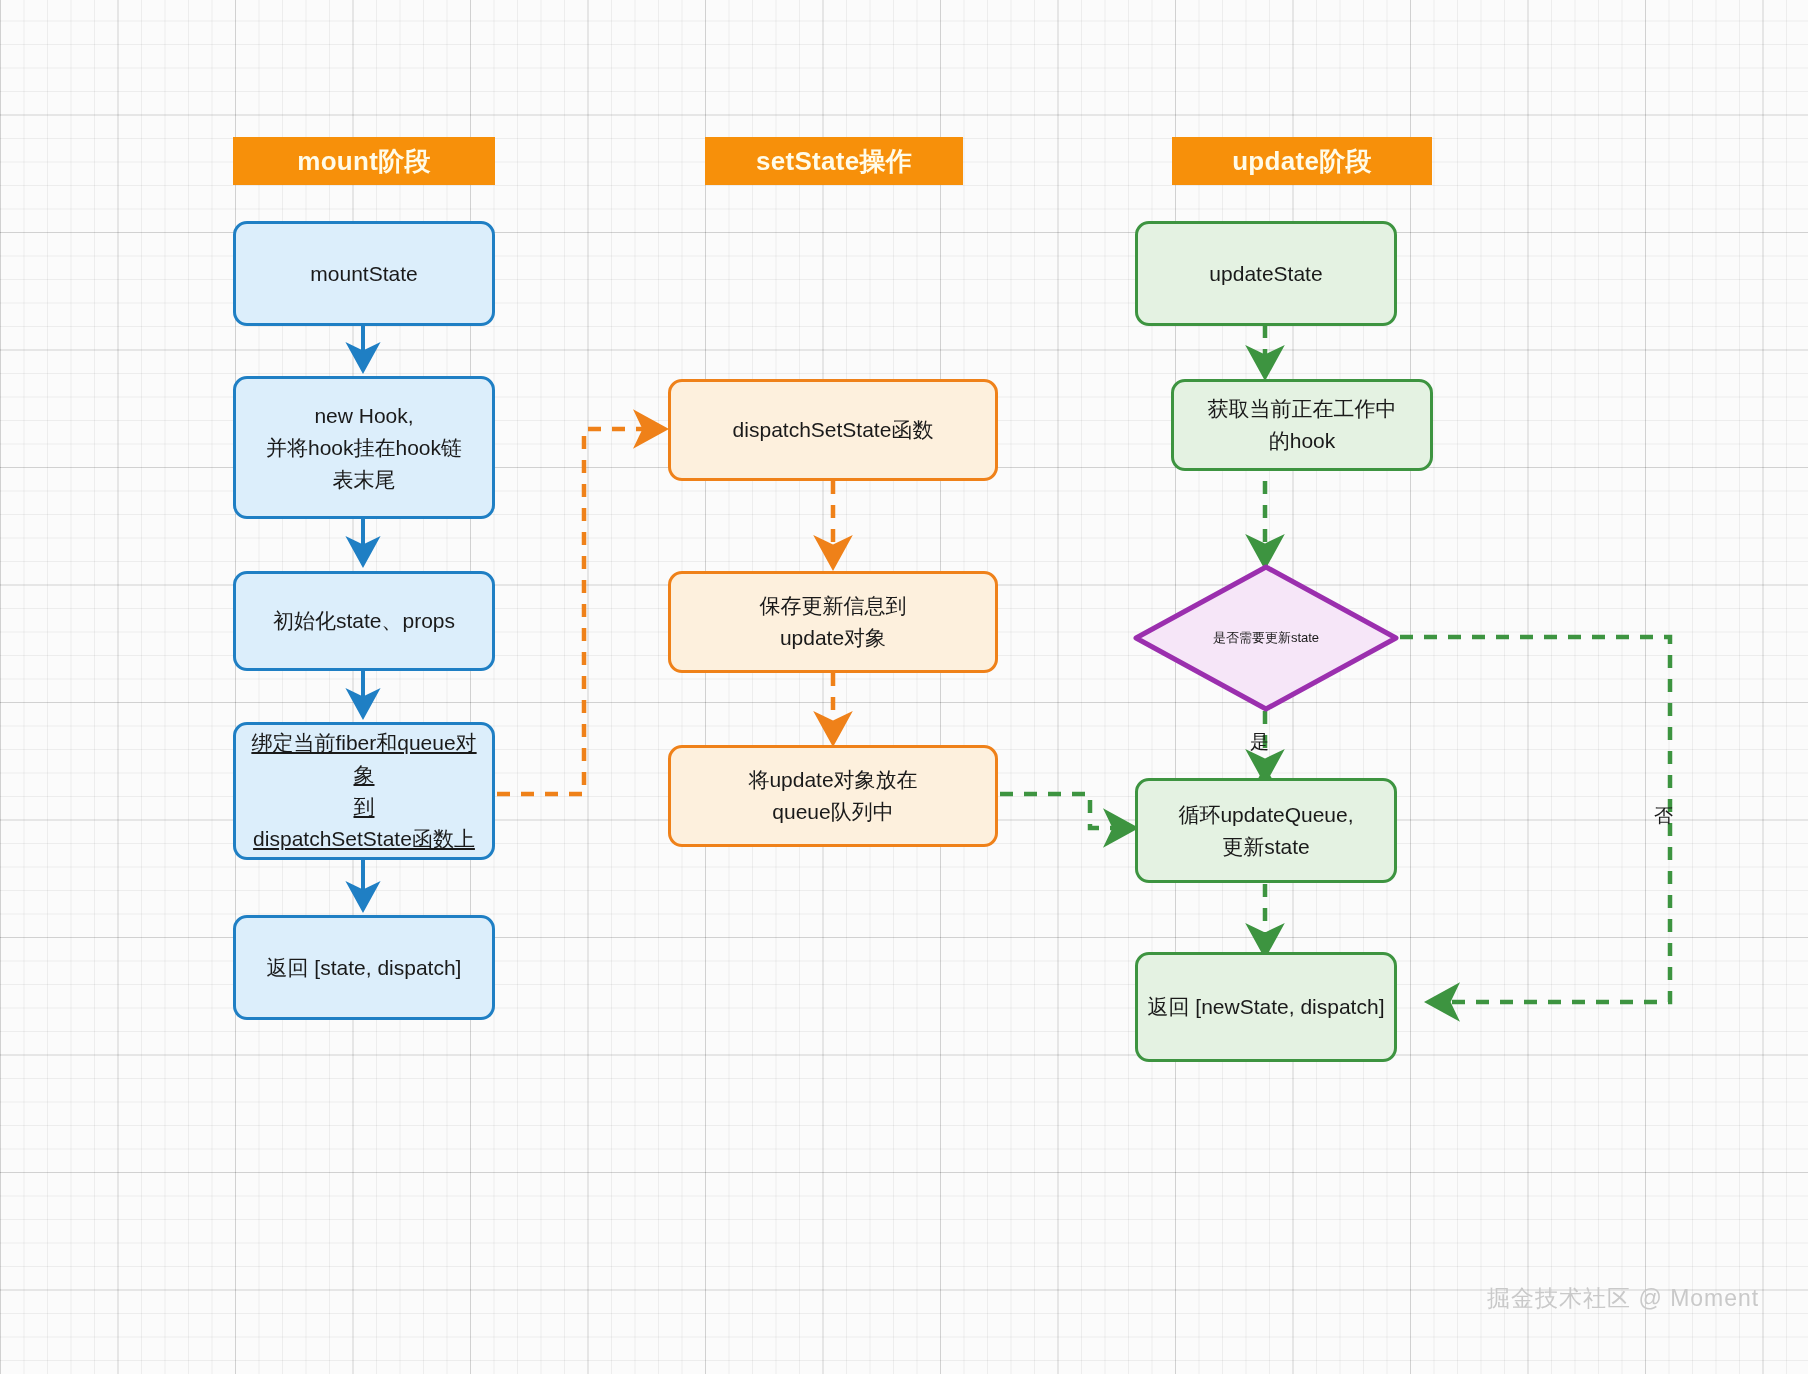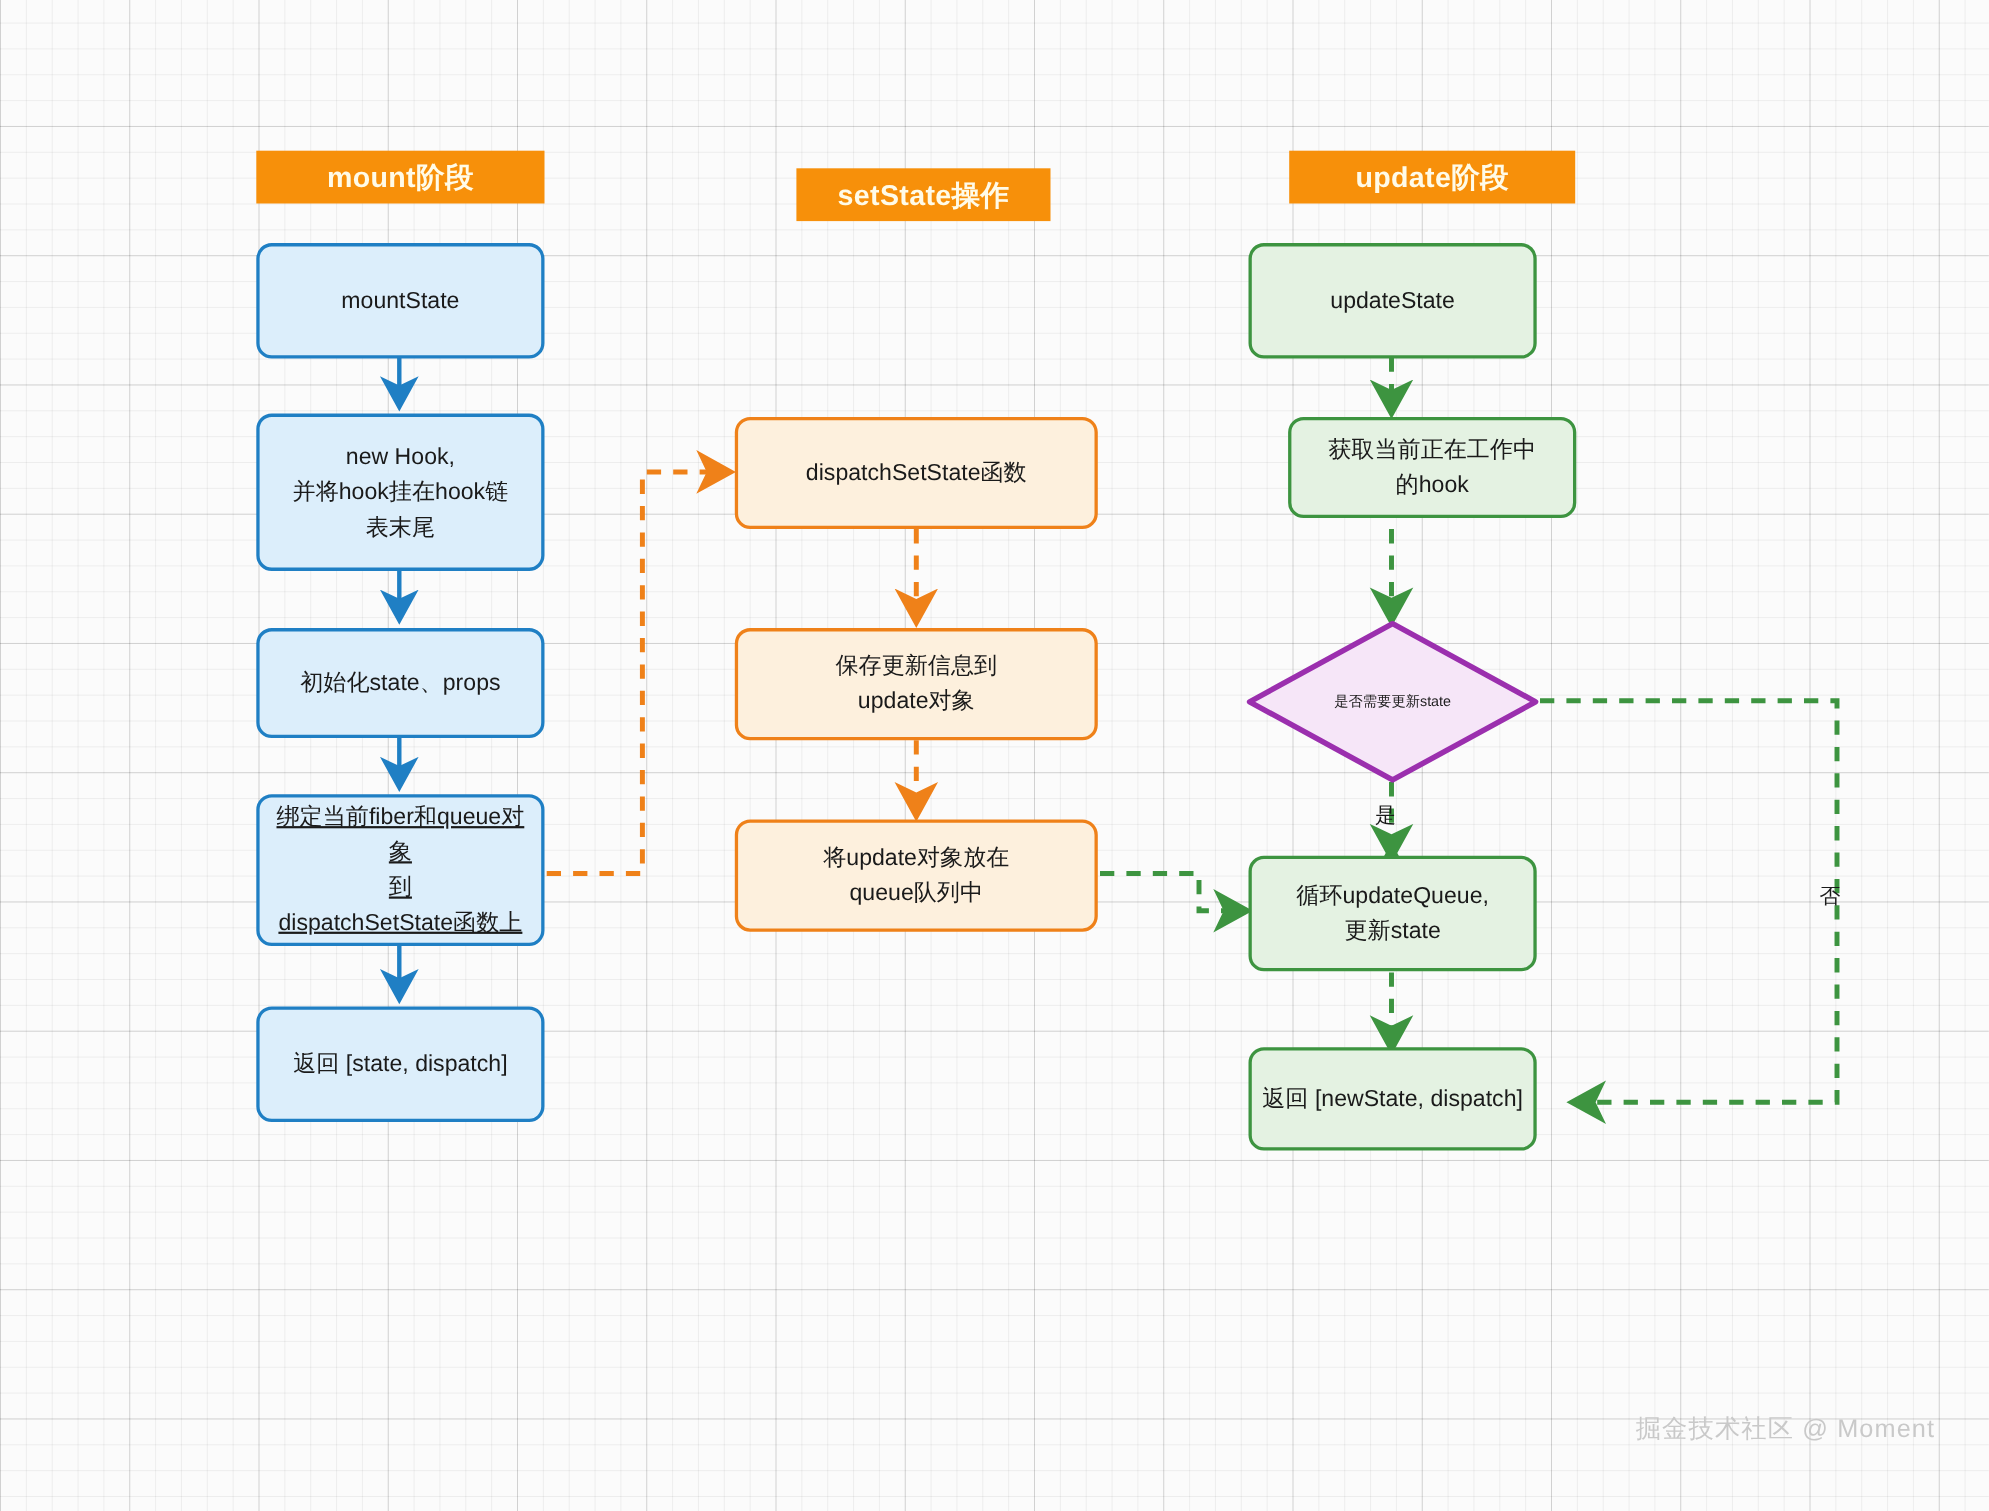--- a/index.html
+++ b/index.html
@@ -118,21 +118,21 @@
     <g stroke="#3d9440" stroke-width="4.5" fill="none" stroke-dasharray="13,11" marker-end="url(#ahGreen)">
       <path d="M1000,794 L1090,794 L1090,828 L1130,828"></path>
     </g>
 
     <g stroke="#3d9440" stroke-width="4.5" fill="none" stroke-dasharray="13,11" marker-end="url(#ahGreen)">
       <path d="M1400,637 L1670,637 L1670,1002 L1433,1002"></path>
     </g>
   </svg>
 
   <div class="hdr" style="left:233px;top:137px;width:262px;height:48px;">mount阶段</div>
-  <div class="hdr" style="left:724px;top:137px;width:231px;height:48px;margin-top:16px;">setState操作</div>
+  <div class="hdr" style="left:705px;top:137px;width:258px;height:48px;">setState操作</div>
   <div class="hdr" style="left:1172px;top:137px;width:260px;height:48px;">update阶段</div>
 
   <div class="node n-blue" style="left:233px;top:376px;width:262px;height:143px;">new Hook,
 并将hook挂在hook链
 表末尾</div>
 
   <div class="node n-blue" style="left:233px;top:221px;width:262px;height:105px;">mountState</div>
 
   <div class="node n-blue" style="left:233px;top:571px;width:262px;height:100px;">初始化state、props</div>
 
@@ -158,20 +158,20 @@
   <div class="diamond-wrap" style="left:1132px;top:563px;width:268px;height:150px;">
     <svg width="268" height="150" viewBox="0 0 268 150">
       <polygon points="134,4 264,75 134,146 4,75" fill="#f6e6f8" stroke="#9b2fae" stroke-width="5" stroke-linejoin="round"></polygon>
     </svg>
     <div class="diamond-label">是否需要更新state</div>
   </div>
 
   <div class="node n-green" style="left:1135px;top:778px;width:262px;height:105px;">循环updateQueue,
 更新state</div>
 
-  <div class="node n-green" style="left:1135px;top:952px;width:262px;height:94px;">返回 [newState, dispatch]</div>
+  <div class="node n-green" style="left:1135px;top:952px;width:262px;height:110px;">返回 [newState, dispatch]</div>
 
   <div class="edge-label" style="left:1250px;top:732px;">是</div>
   <div class="edge-label" style="left:1654px;top:806px;">否</div>
 
   <div class="watermark" style="left:1487px;top:1283px;">掘金技术社区 @ Moment</div>
 
 </div>
 
 </body></html>

